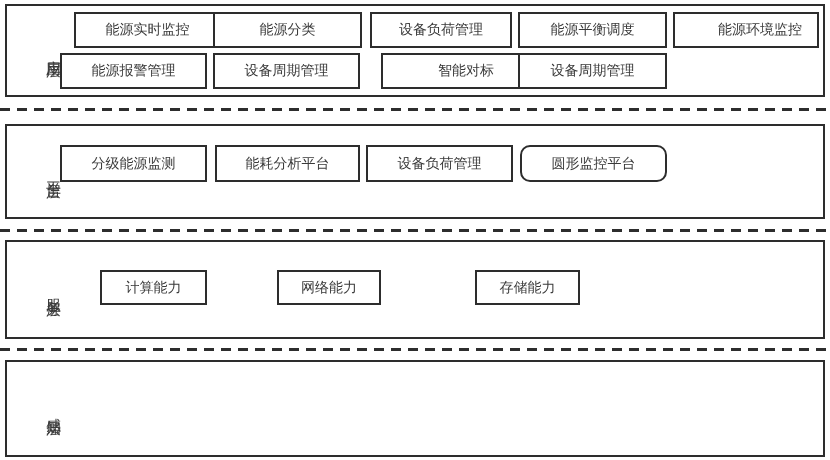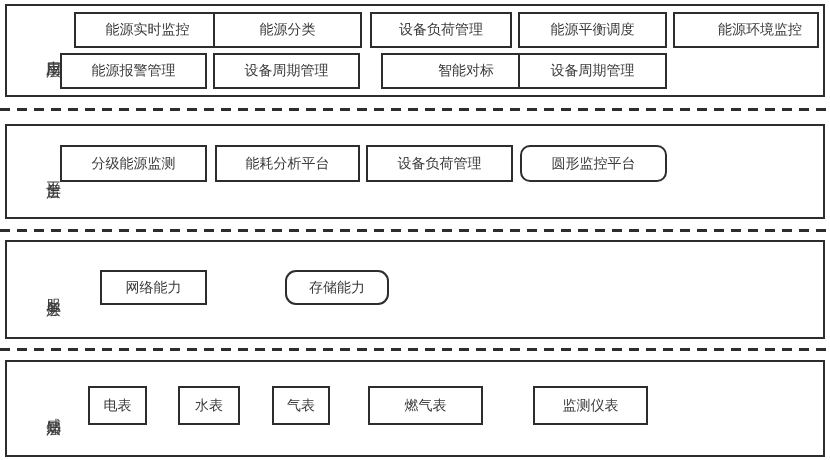--- a/index.html
+++ b/index.html
@@ -70,21 +70,21 @@
   #r1b .box:nth-child(2) { left: 206px; width: 147px; }
   #r1b .box:nth-child(3) { left: 374px; width: 170px; }
   #r1b .box:nth-child(4) { left: 511px; width: 149px; }
 
   #r2 .box:nth-child(1) { left: 53px;  width: 147px; }
   #r2 .box:nth-child(2) { left: 208px; width: 145px; }
   #r2 .box:nth-child(3) { left: 359px; width: 147px; }
   #r2 .box:nth-child(4) { left: 513px; width: 147px; border-radius: 10px; }
 
   #r3 .box:nth-child(1) { left: 93px;  width: 107px; }
-  #r3 .box:nth-child(2) { left: 278px; width: 104px; border-radius: 11px; }
+  #r3 .box:nth-child(2) { left: 270px; width: 104px; }
   #r3 .box:nth-child(3) { left: 468px; width: 105px; }
 
   #r4 .box:nth-child(1) { left: 81px;  width: 59px; }
   #r4 .box:nth-child(2) { left: 171px; width: 62px; }
   #r4 .box:nth-child(3) { left: 265px; width: 58px; }
   #r4 .box:nth-child(4) { left: 361px; width: 115px; }
   #r4 .box:nth-child(5) { left: 526px; width: 115px; }
 
   .sep {
     position: absolute;
@@ -136,33 +136,27 @@
     </div>
   </section>
 
   <div class="sep" id="sep2"></div>
 
   <section class="layer" id="layer3">
     <div class="label-wrap">
       <span class="v-label">服务层</span>
     </div>
     <div class="row" id="r3">
+      <div class="box">计算能力</div>
       <div class="box">网络能力</div>
       <div class="box">存储能力</div>
     </div>
   </section>
 
   <div class="sep" id="sep3"></div>
 
   <section class="layer" id="layer4">
     <div class="label-wrap">
       <span class="v-label">感知层</span>
     </div>
-    <div class="row" id="r4">
-      <div class="box">电表</div>
-      <div class="box">水表</div>
-      <div class="box">气表</div>
-      <div class="box">燃气表</div>
-      <div class="box">监测仪表</div>
-    </div>
   </section>
 
 </div>
 
 </body></html>

